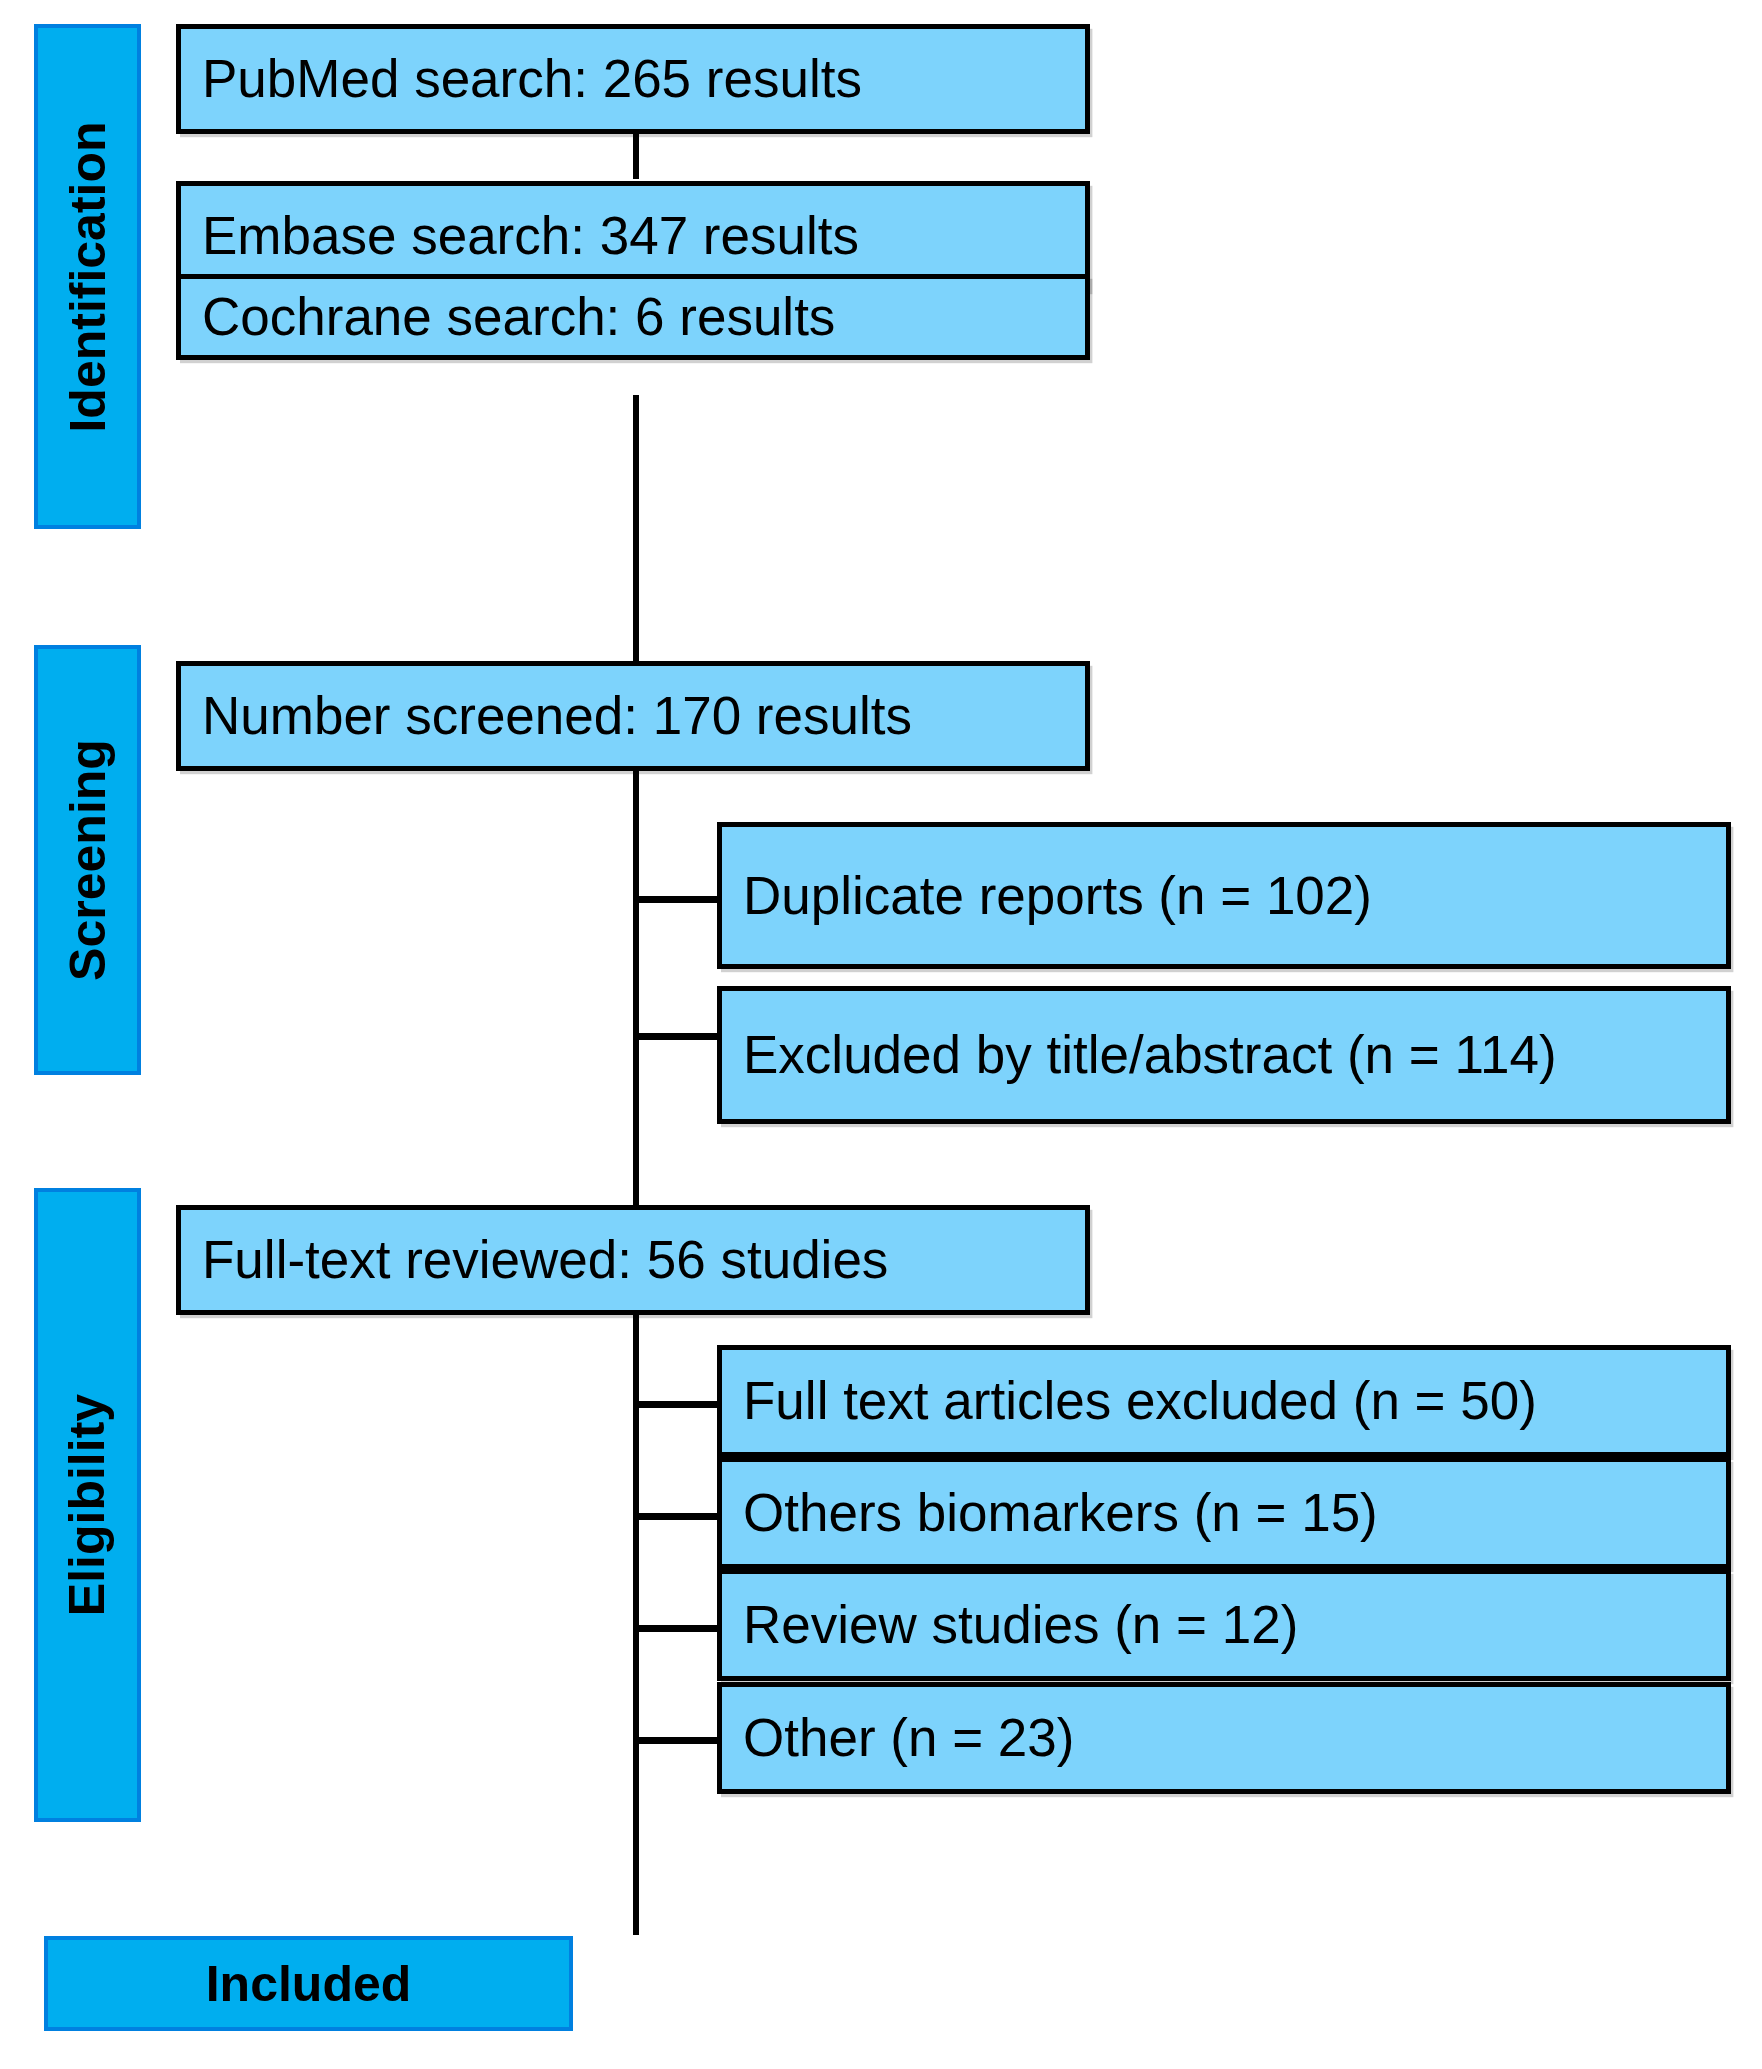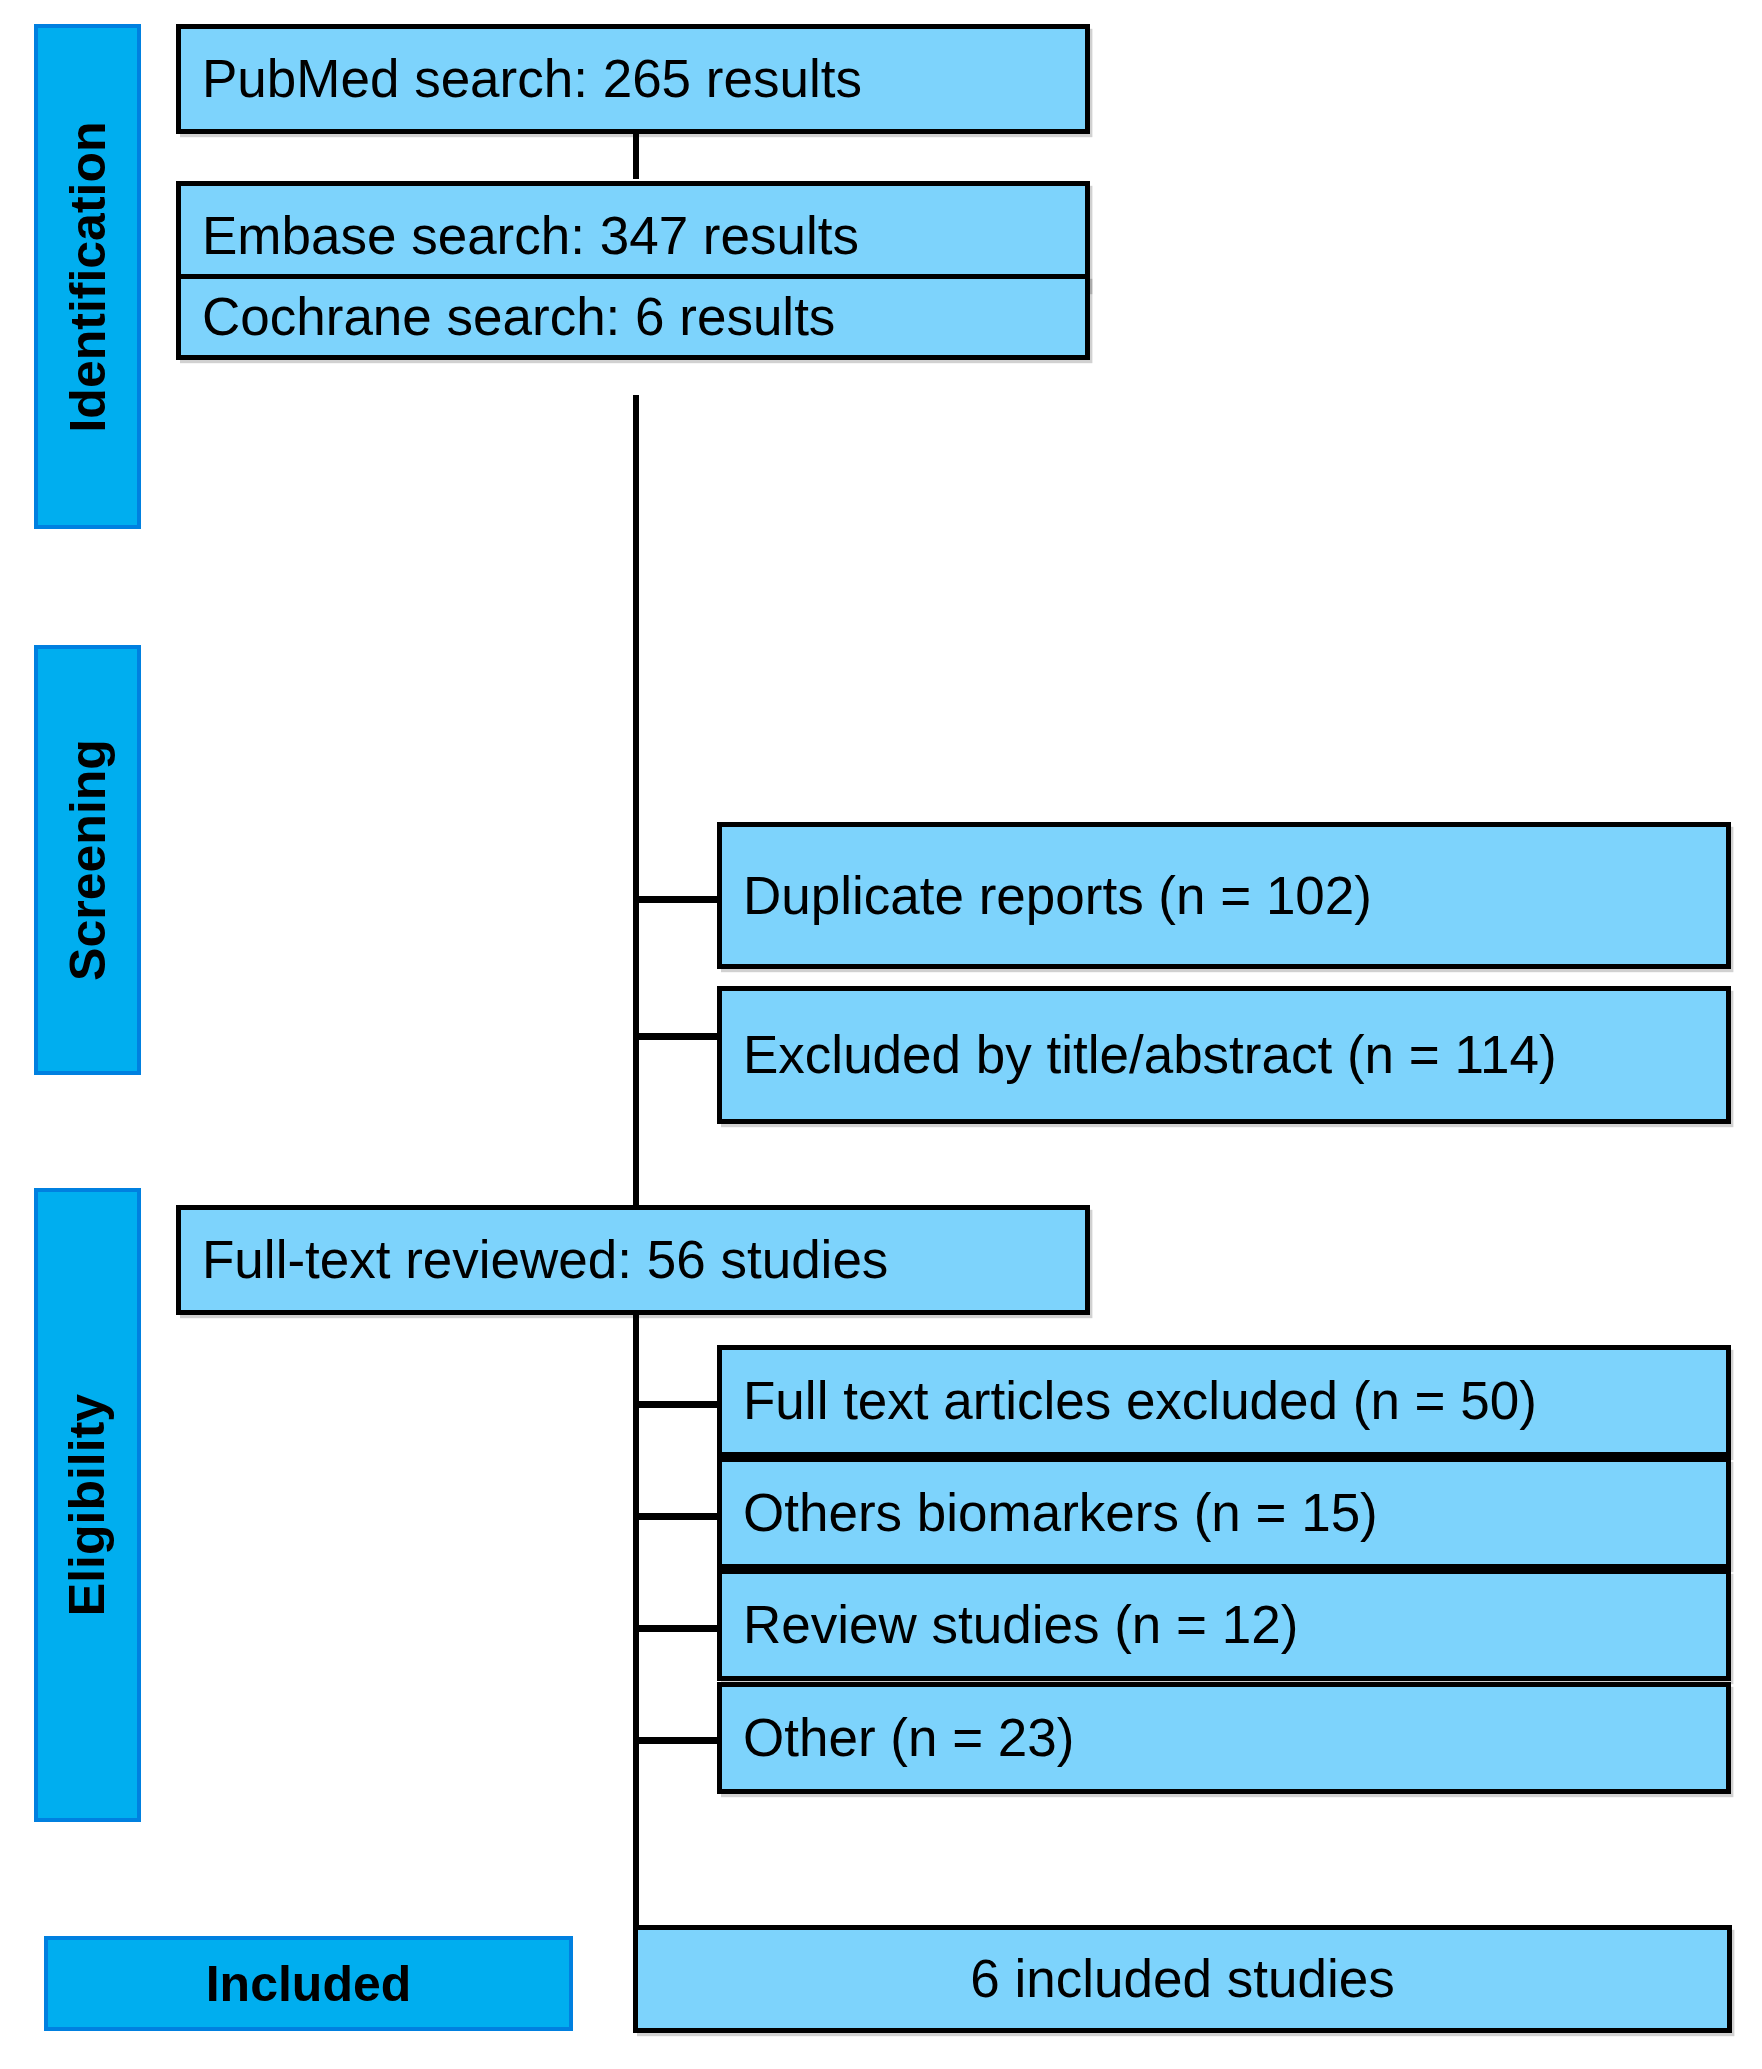--- a/index.html
+++ b/index.html
@@ -111,20 +111,23 @@
   </div>
 
   <div class="flow-box" style="left:176px; top:149px; width:914px; height:110px;margin-top:32px;">
     <span class="box-text">Embase search: 347 results</span>
   </div>
 
   <div class="flow-box" style="left:176px; top:274px; width:914px; height:86px;">
     <span class="box-text">Cochrane search: 6 results</span>
   </div>
 
+  <div class="flow-box" style="left:176px; top:661px; width:914px; height:110px;">
+    <span class="box-text">Number screened: 170 results</span>
+  </div>
 
   <div class="flow-box" style="left:176px; top:1205px; width:914px; height:110px;">
     <span class="box-text">Full-text reviewed: 56 studies</span>
   </div>
 
   <div class="flow-box" style="left:717px; top:822px; width:1014px; height:147px;">
     <span class="box-text">Duplicate reports (n = 102)</span>
   </div>
 
   <div class="flow-box" style="left:717px; top:986px; width:1014px; height:138px;">
@@ -140,18 +143,15 @@
   </div>
 
   <div class="flow-box" style="left:717px; top:1569px; width:1014px; height:112px;">
     <span class="box-text">Review studies (n = 12)</span>
   </div>
 
   <div class="flow-box" style="left:717px; top:1682px; width:1014px; height:112px;">
     <span class="box-text">Other (n = 23)</span>
   </div>
 
-  <div class="flow-box centered" style="left:633px; top:1925px; width:1099px; height:108px;">
-    <span class="box-text">6 included studies</span>
-  </div>
 
 </div>
 
 
 </body></html>

